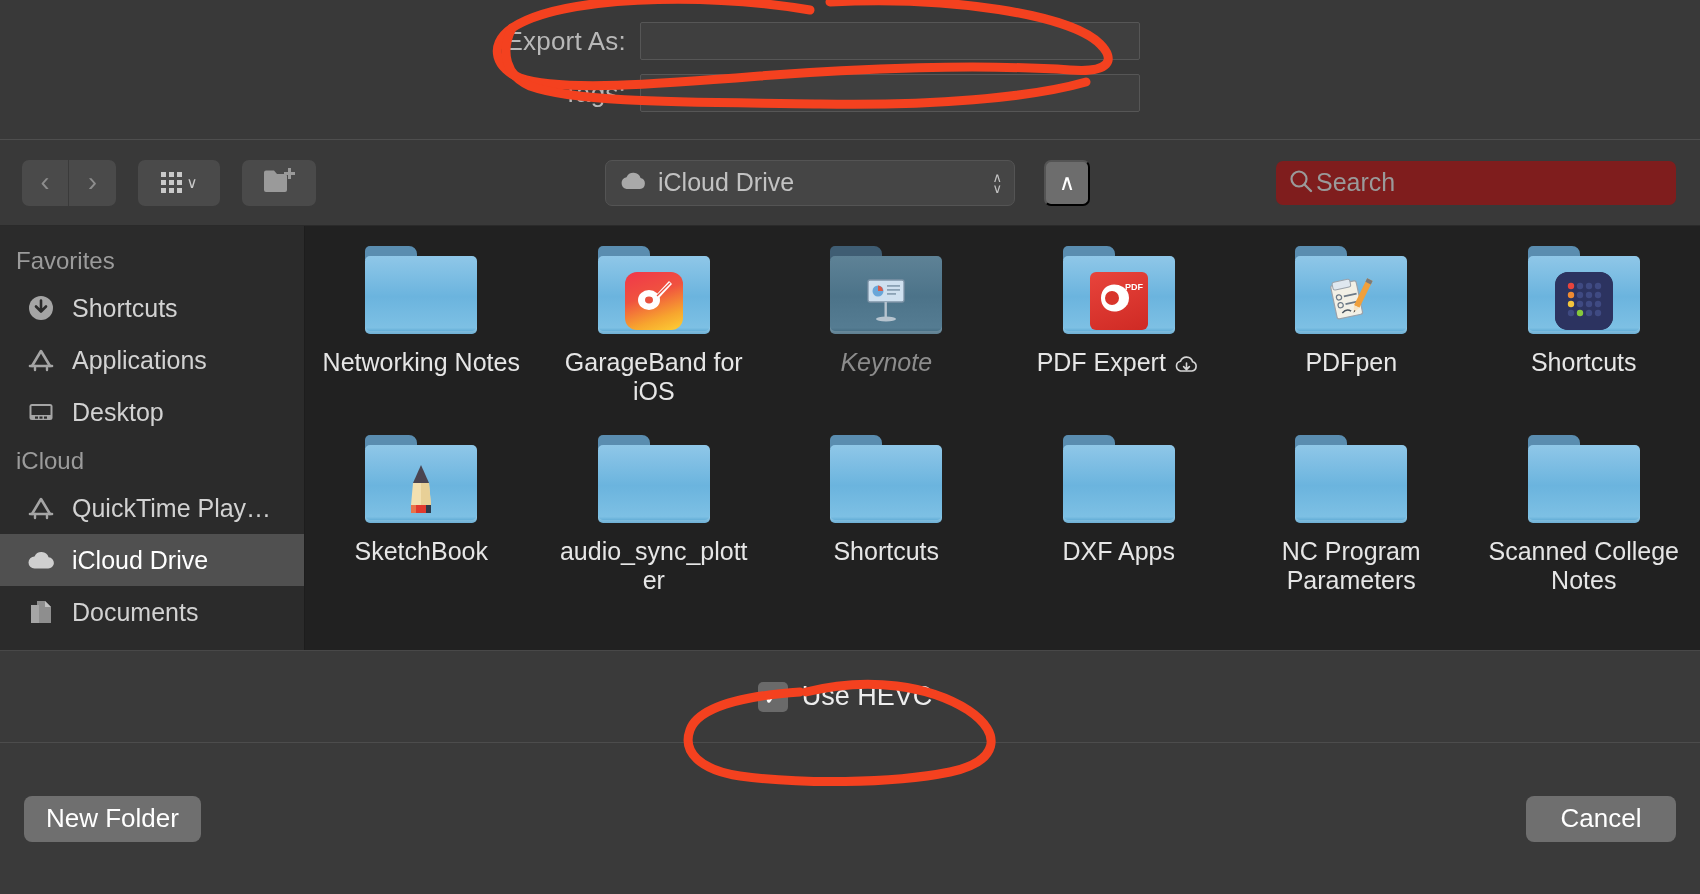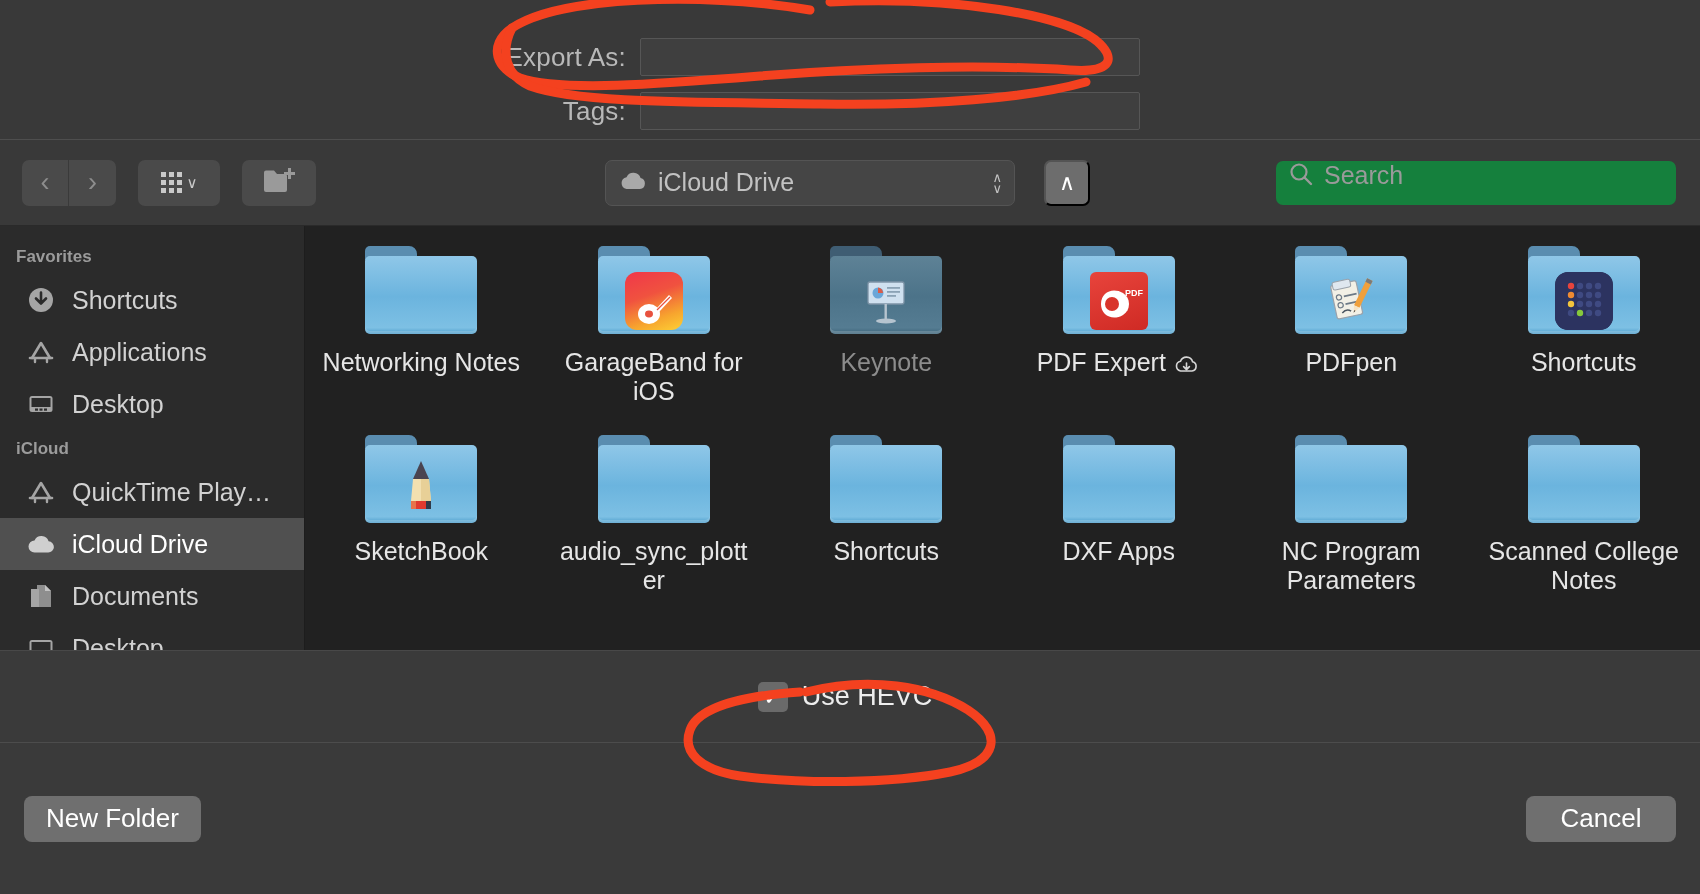--- a/index.html
+++ b/index.html
@@ -27,21 +27,20 @@
     background: #393939;
     padding: 22px 0 18px 0;
     border-bottom: 1px solid #4e4e4e;
     height: 140px;
     flex: none;
   }
   .field-row {
     display: flex;
     align-items: center;
     margin-bottom: 14px;
-    margin-top: 16px;
   }
   .field-label {
     width: 640px;
     text-align: right;
     padding-right: 14px;
     color: #b8b8b8;
     font-size: 26px;
     letter-spacing: .2px;
   }
   .field-input {
@@ -158,26 +157,26 @@
     align-items: center;
     justify-content: center;
     color: #ffffff;
     font-size: 22px;
   }
   .search-box {
     position: absolute;
     right: 24px;
     width: 400px;
     height: 44px;
-    background: #15803d;
+    background: #7f1d1d;
     border-radius: 7px;
     display: flex;
-    align-items: flex-start;
+    align-items: center;
     padding: 0 12px;
-    gap: 10px;
+    gap: 2px;
   }
   .search-box input {
     flex: 1;
     background: transparent;
     border: none;
     outline: none;
     color: #d0d0d0;
     font-size: 25px;
     font-family: "Liberation Sans", sans-serif;
   }
@@ -193,22 +192,22 @@
   .sidebar {
     width: 305px;
     flex: none;
     background: #2b2b2b;
     padding-top: 12px;
     border-right: 1px solid #1d1d1d;
     overflow: hidden;
   }
   .sb-header {
     color: #9b9b9b;
-    font-size: 17px;
-    font-weight: bold;
+    font-size: 24px;
+    font-weight: normal;
     padding: 9px 0 7px 16px;
   }
   .sb-item {
     display: flex;
     align-items: center;
     height: 52px;
     padding-left: 26px;
     gap: 16px;
     color: #d2d2d2;
     font-size: 25px;
@@ -261,37 +260,37 @@
   .folder.dim .tab { background: #3f5d73; }
   .folder.dim .body {
     background: linear-gradient(180deg, #5e8296 0%, #4c7389 52%, #557c92 92%, #3c6479 100%);
   }
   .badge {
     position: absolute;
     left: 50%; top: 26px;
     transform: translateX(-50%);
     width: 58px; height: 58px;
     border-radius: 12px;
-    display: flex; align-items: flex-end; justify-content: center;
+    display: flex; align-items: flex-start; justify-content: center;
     overflow: hidden;
   }
   .badge.garageband { background: linear-gradient(160deg,#f0374a 0%,#f0523f 40%,#f7a52e 75%,#fdd034 100%); }
   .badge.pdfexpert  { background: linear-gradient(160deg,#e8443c 0%,#cf2a24 100%); border-radius: 6px; }
   .badge.shortcuts  { background: #2b3258; border-radius: 13px; }
   .badge.plain      { background: transparent; }
 
   .file-label {
     color: #e6e6e6;
     font-size: 25px;
     text-align: center;
     line-height: 1.17;
     max-width: 200px;
     word-break: break-word;
   }
-  .file-label.dim { color: #8c8c8c; }
+  .file-label.dim { color: #8c8c8c; font-style: italic; }
   .cloud-dl { display: inline-block; vertical-align: -3px; margin-left: 7px; }
 
   
   .options {
     height: 92px;
     flex: none;
     background: #3a3a3a;
     display: flex;
     align-items: center;
     justify-content: center;

